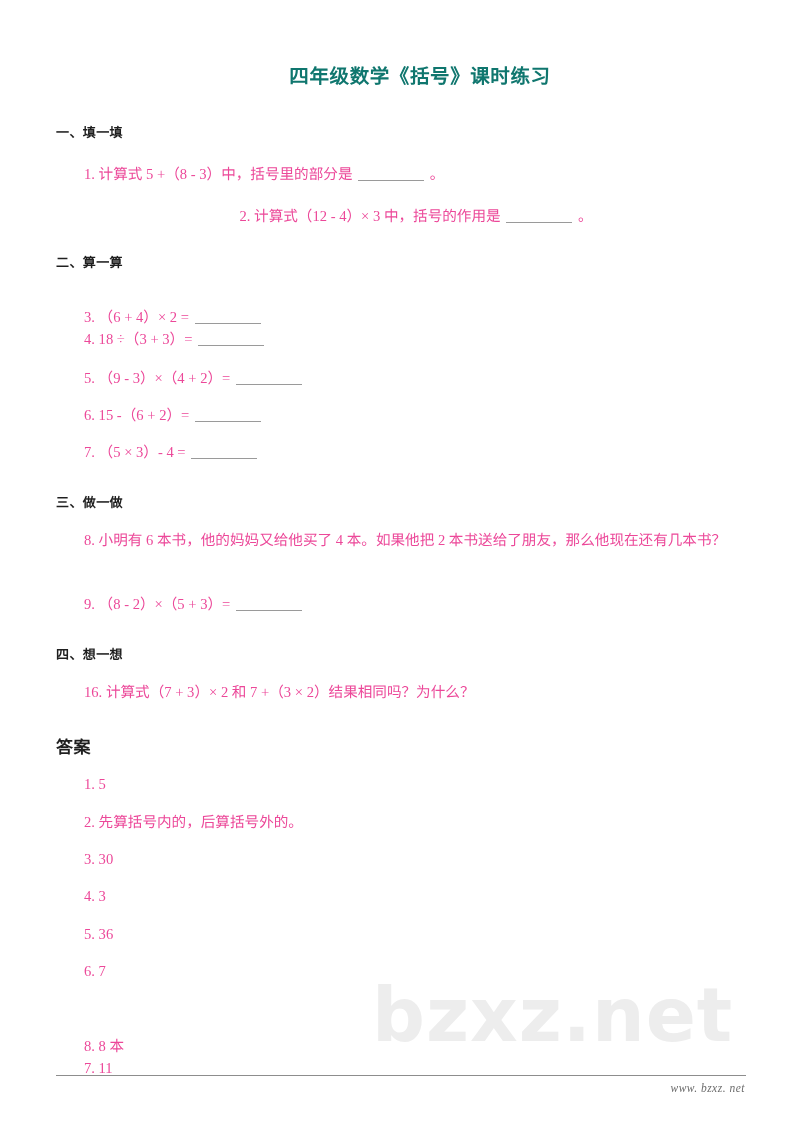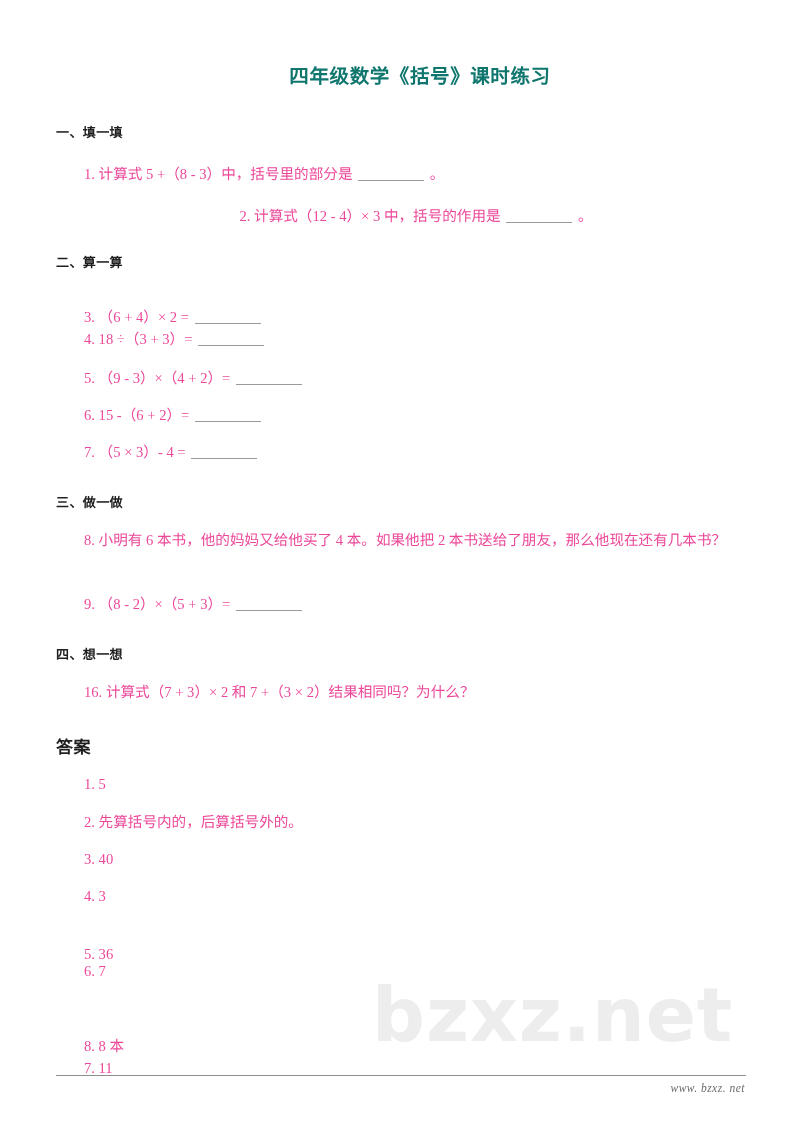--- a/index.html
+++ b/index.html
@@ -223,29 +223,29 @@
       <span>5</span>
     </div>
 
     <div class="item nowrap" style="top:810px;">
       <span>2.</span>
       <span>先算括号内的，后算括号外的。</span>
     </div>
 
     <div class="item nowrap" style="top:847px;">
       <span>3.</span>
-      <span>40</span>
+      <span>30</span>
     </div>
 
     <div class="item nowrap" style="top:884px;">
       <span>4.</span>
       <span>3</span>
     </div>
 
-    <div class="item nowrap" style="top:922px;margin-top:20px;">
+    <div class="item nowrap" style="top:922px;">
       <span>5.</span>
       <span>36</span>
     </div>
 
     <div class="item nowrap" style="top:959px;">
       <span>6.</span>
       <span>7</span>
     </div>
 
     <div class="item nowrap" style="top:1056px;">

